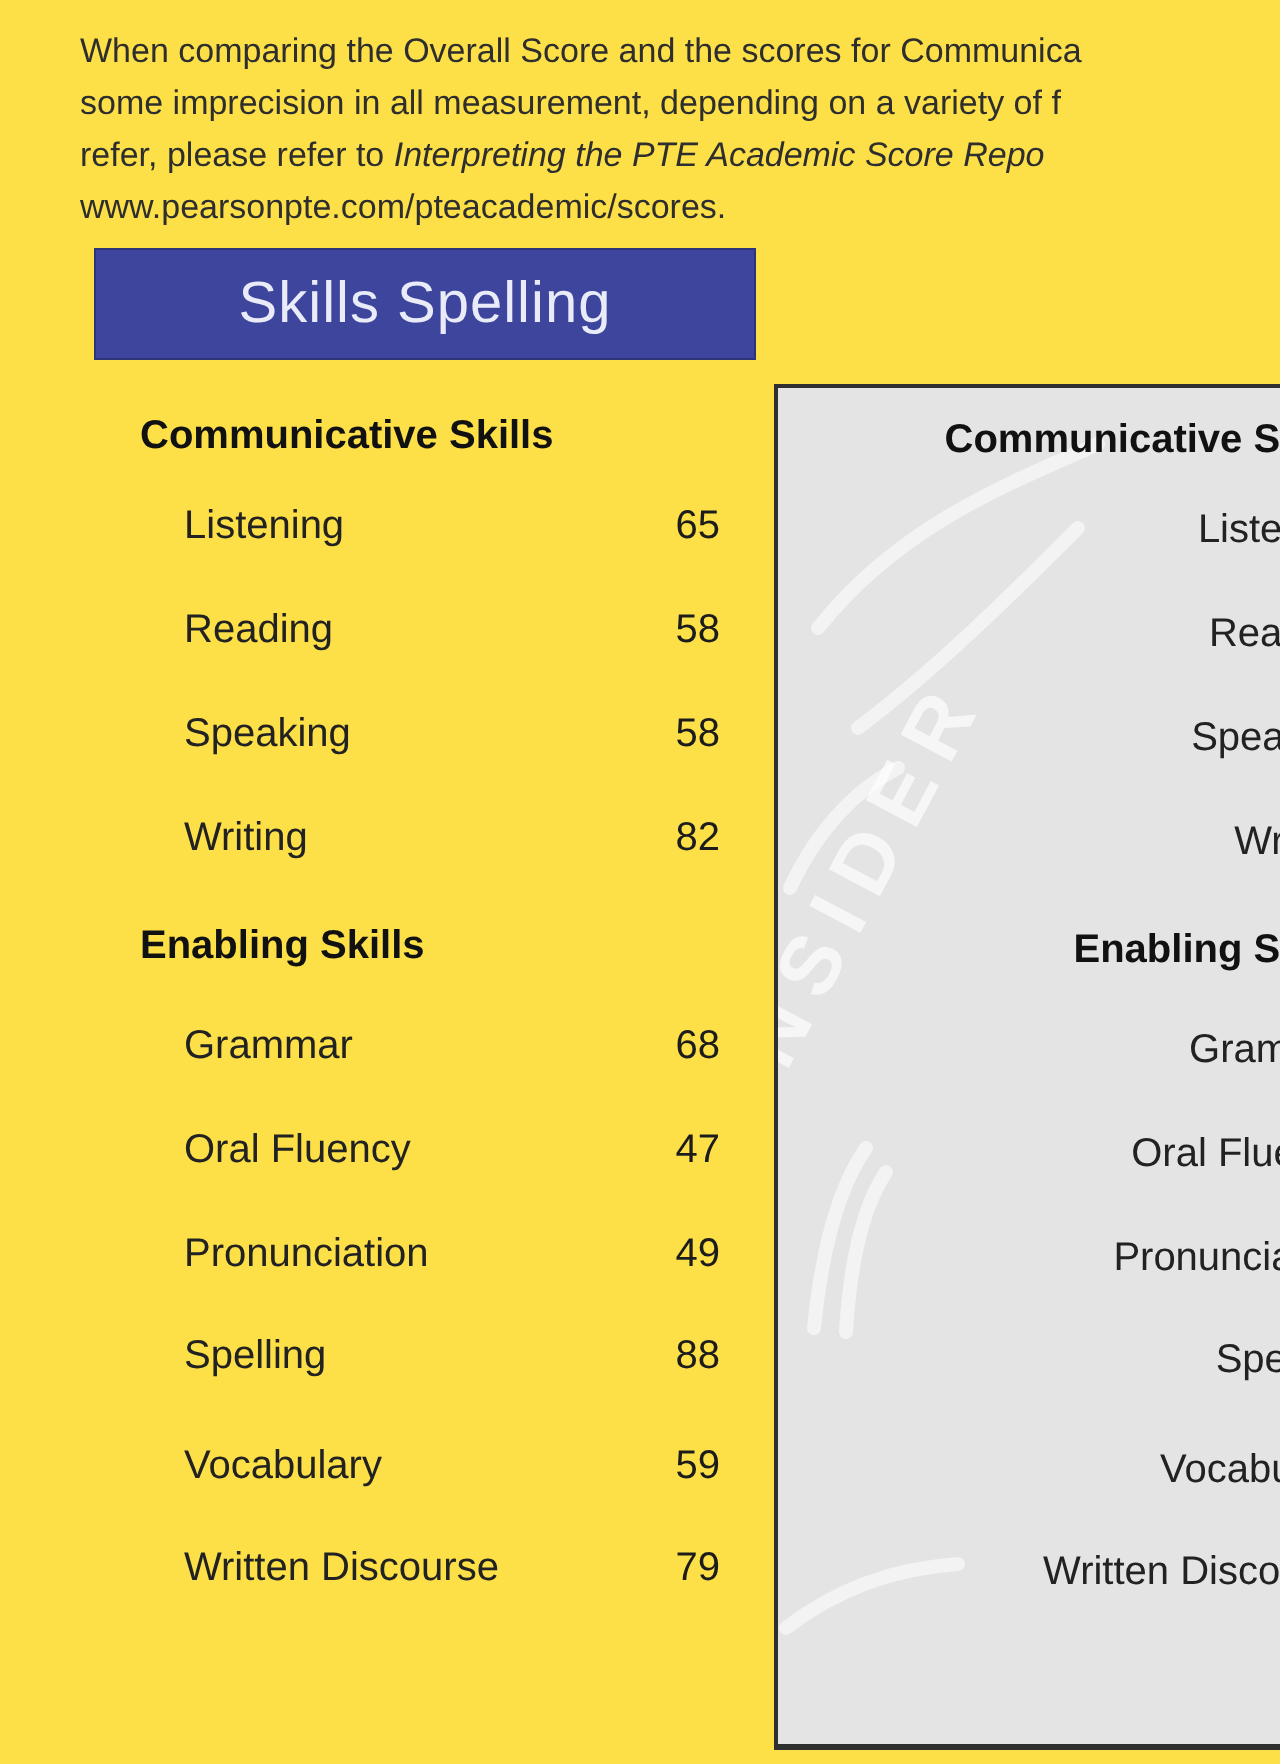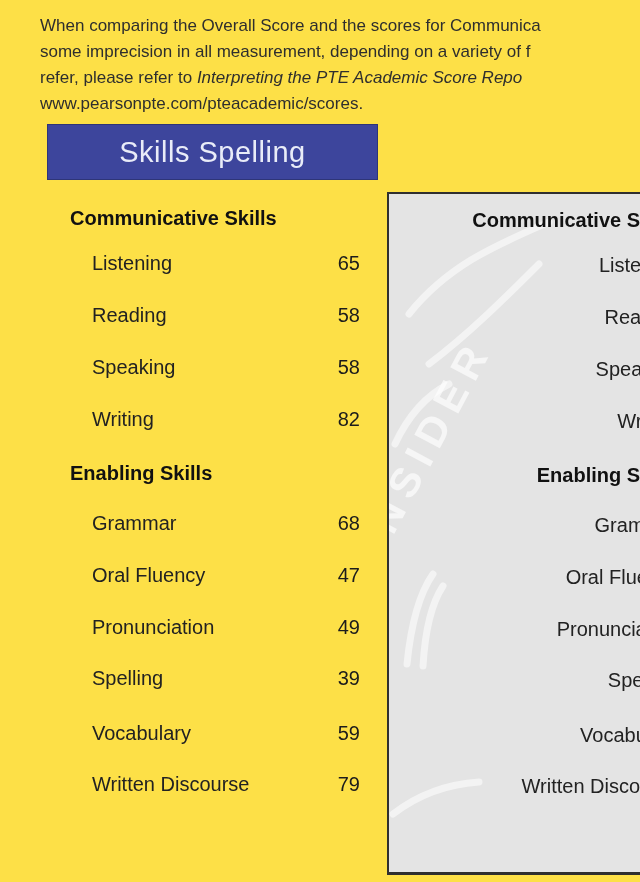--- a/index.html
+++ b/index.html
@@ -177,21 +177,21 @@
   <div class="row r-5">
     <span class="lbl">Oral Fluency</span>
     <span class="score">47</span>
   </div>
   <div class="row r-6">
     <span class="lbl">Pronunciation</span>
     <span class="score">49</span>
   </div>
   <div class="row r-7">
     <span class="lbl">Spelling</span>
-    <span class="score">39</span>
+    <span class="score">88</span>
   </div>
   <div class="row r-8">
     <span class="lbl">Vocabulary</span>
     <span class="score">59</span>
   </div>
   <div class="row r-9">
     <span class="lbl">Written Discourse</span>
     <span class="score">79</span>
   </div>
 

